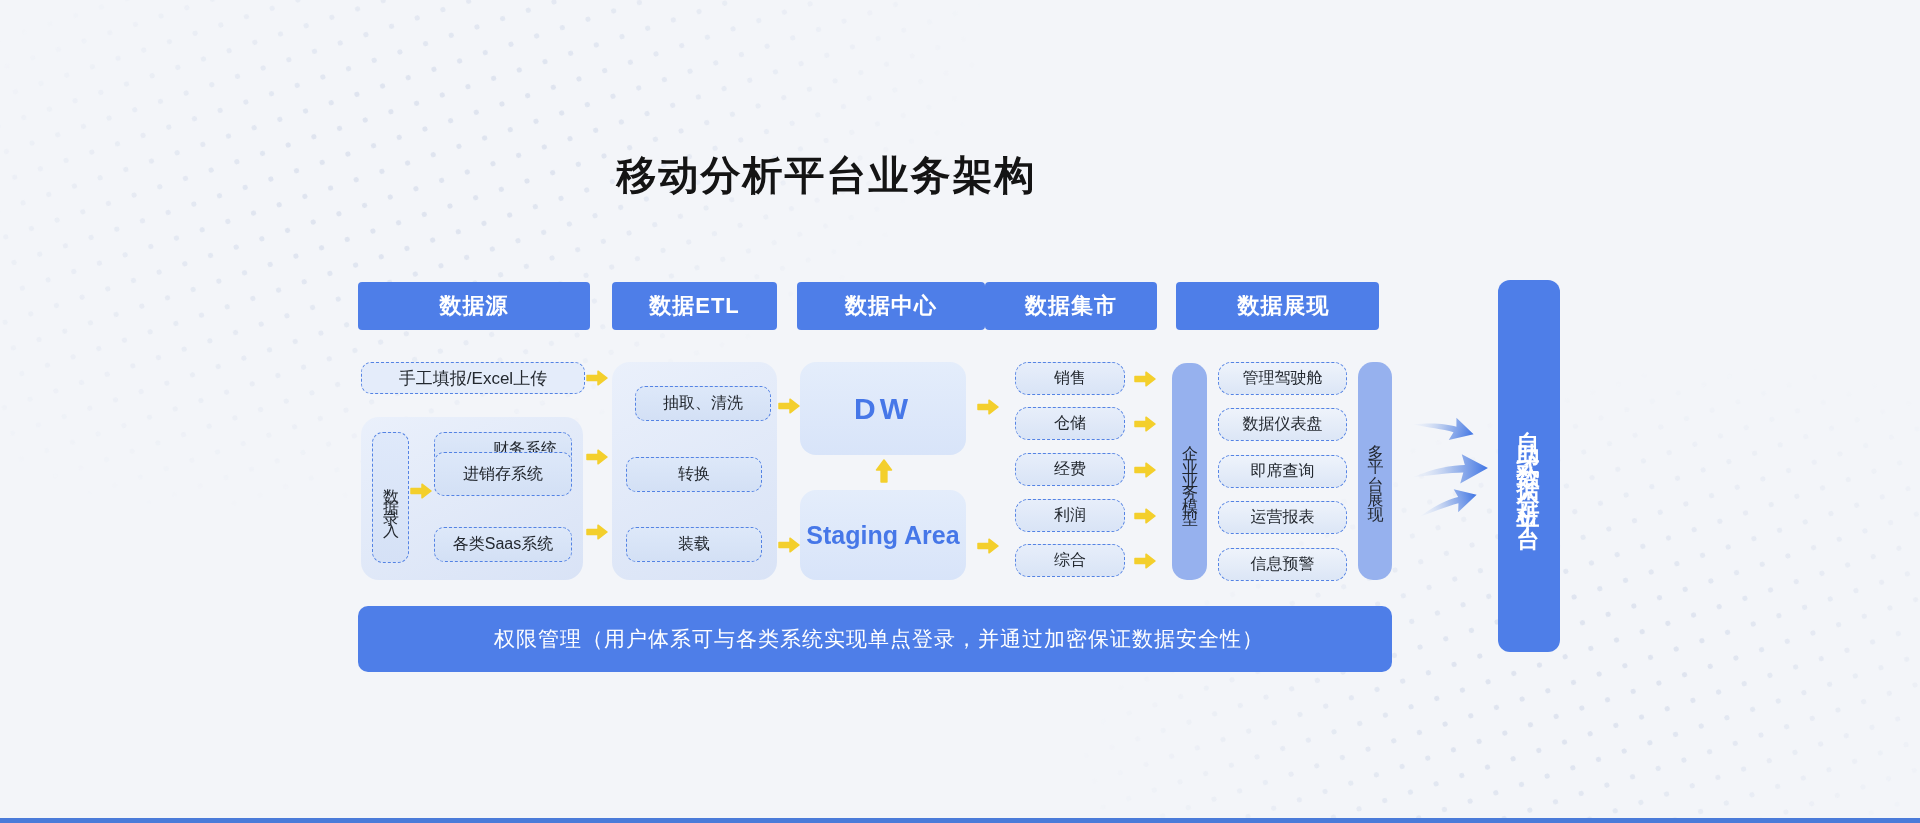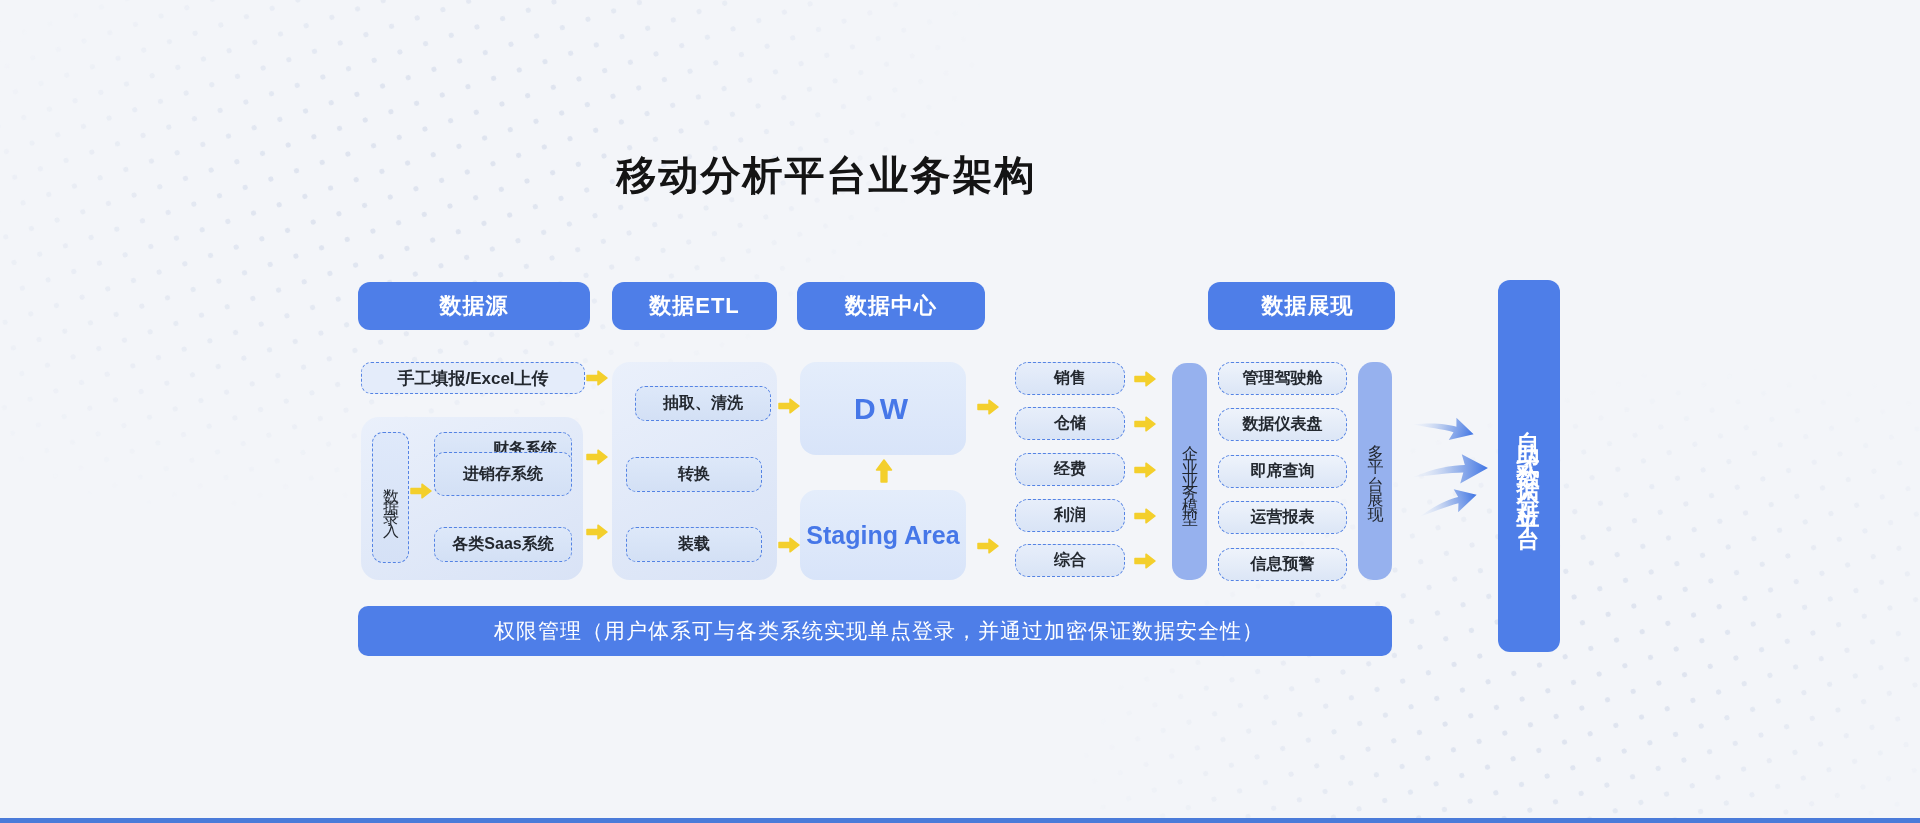--- a/index.html
+++ b/index.html
@@ -16,30 +16,30 @@
     transform: rotate(-18deg);
     -webkit-mask-image: radial-gradient(ellipse at center, #000 18%, transparent 66%);
     mask-image: radial-gradient(ellipse at center, #000 18%, transparent 66%);
     opacity:.9; }
   .dots-tl { left:-200px; top:-180px; width:1250px; height:680px; }
   .dots-br { right:-200px; bottom:-170px; width:1100px; height:620px; }
 
   .page-title { left:0; top:148px; width:1653px; text-align:center;
     font-size:40px; font-weight:700; color:#141414; letter-spacing:2px; }
 
-  .hdr { background:#4e7ee8; color:#ffffff; border-radius:12px;
+  .hdr { background:#4e7ee8; color:#ffffff; border-radius:4px;
     display:flex; align-items:center; justify-content:center;
     font-size:22px; font-weight:700; letter-spacing:1px; height:48px; top:282px; }
 
   .panel { background:linear-gradient(155deg,#eaf0fb 0%,#d9e3f6 100%); border-radius:18px; }
 
   .dbox { border:1.6px dashed #5483e4; border-radius:10px;
     background:linear-gradient(180deg,#dde8f9 0%,#d3e0f5 100%);
     display:flex; align-items:center; justify-content:center;
-    font-size:17px; color:#23282f;font-weight:bold; }
+    font-size:17px; color:#23282f; }
   .dbox-light { background:#e4ecfa; }
   .dbox-mart { border-radius:13px; font-size:16px;
     background:linear-gradient(180deg,#e7eefa 0%,#d9e4f6 100%); }
   .dbox-disp { border-radius:13px; font-size:16px;
     background:linear-gradient(180deg,#eef3fb 0%,#dce6f6 100%); }
 
   .center-box { background:linear-gradient(180deg,#e4edfb 0%,#d8e4f9 100%);
     border-radius:16px; color:#4677e8; font-weight:700;
     display:flex; align-items:center; justify-content:center; }
   .dw-text { font-size:30px; letter-spacing:4px; }
@@ -83,21 +83,22 @@
   </svg>
 
   <div class="dots dots-tl"></div>
   <div class="dots dots-br"></div>
 
   <div class="abs page-title">移动分析平台业务架构</div>
 
   <div class="abs hdr" style="left:358px;width:232px;">数据源</div>
   <div class="abs hdr" style="left:612px;width:165px;">数据ETL</div>
   <div class="abs hdr" style="left:797px;width:188px;text-align:center;">数据中心</div>
-  <div class="abs hdr" style="left:1208px;width:187px;padding-left:12px;">数据展现</div>
+  <div class="abs hdr" style="left:985px;width:172px;">数据集市</div>
+  <div class="abs hdr" style="left:1176px;width:203px;padding-left:12px;">数据展现</div>
 
   <div class="abs dbox dbox-light" style="left:361px;top:362px;width:224px;height:32px;font-size:17px;">手工填报/Excel上传</div>
 
   <div class="abs panel" style="left:361px;top:417px;width:222px;height:163px;"></div>
   <div class="abs vtext entry-bar" style="left:372px;top:432px;width:37px;height:131px;">数据录入</div>
   <div class="abs dbox" style="left:434px;top:432px;width:138px;height:35px;font-size:16px;padding-left:44px;">财务系统</div>
   <div class="abs dbox" style="left:434px;top:452px;width:138px;height:44px;font-size:16px;">进销存系统</div>
   <div class="abs dbox" style="left:434px;top:527px;width:138px;height:35px;font-size:16px;">各类Saas系统</div>
 
   <div class="abs panel" style="left:612px;top:362px;width:165px;height:218px;"></div>
@@ -117,21 +118,21 @@
 
   <div class="abs dbox dbox-disp" style="left:1218px;top:362px;width:129px;height:33px;">管理驾驶舱</div>
   <div class="abs dbox dbox-disp" style="left:1218px;top:408px;width:129px;height:33px;">数据仪表盘</div>
   <div class="abs dbox dbox-disp" style="left:1218px;top:455px;width:129px;height:33px;">即席查询</div>
   <div class="abs dbox dbox-disp" style="left:1218px;top:501px;width:129px;height:33px;">运营报表</div>
   <div class="abs dbox dbox-disp" style="left:1218px;top:548px;width:129px;height:33px;">信息预警</div>
   <div class="abs vtext vbar multi-bar" style="left:1358px;top:362px;width:34px;height:218px;">多平台展现</div>
 
   <div class="abs vtext platform-bar" style="left:1498px;top:280px;width:62px;height:372px;">自助式数据分析平台</div>
 
-  <div class="abs footer-bar" style="left:358px;top:606px;width:1034px;height:50px;padding-left:8px;">权限管理（用户体系可与各类系统实现单点登录，并通过加密保证数据安全性）</div>
+  <div class="abs footer-bar" style="left:358px;top:606px;width:1034px;height:66px;padding-left:8px;">权限管理（用户体系可与各类系统实现单点登录，并通过加密保证数据安全性）</div>
 
   <div class="abs bottom-line"></div>
 
   <svg class="yar" style="left:586px;top:370px;" viewBox="0 0 22 16">
       <path d="M1 5.4 H12 V1.2 L21 8 L12 14.8 V10.6 H1 Z" fill="#f3cf2c" stroke="#f3cf2c" stroke-width="1.5" stroke-linejoin="round"></path>
     </svg>
   <svg class="yar" style="left:586px;top:449px;" viewBox="0 0 22 16">
       <path d="M1 5.4 H12 V1.2 L21 8 L12 14.8 V10.6 H1 Z" fill="#f3cf2c" stroke="#f3cf2c" stroke-width="1.5" stroke-linejoin="round"></path>
     </svg>
   <svg class="yar" style="left:586px;top:524px;" viewBox="0 0 22 16">

